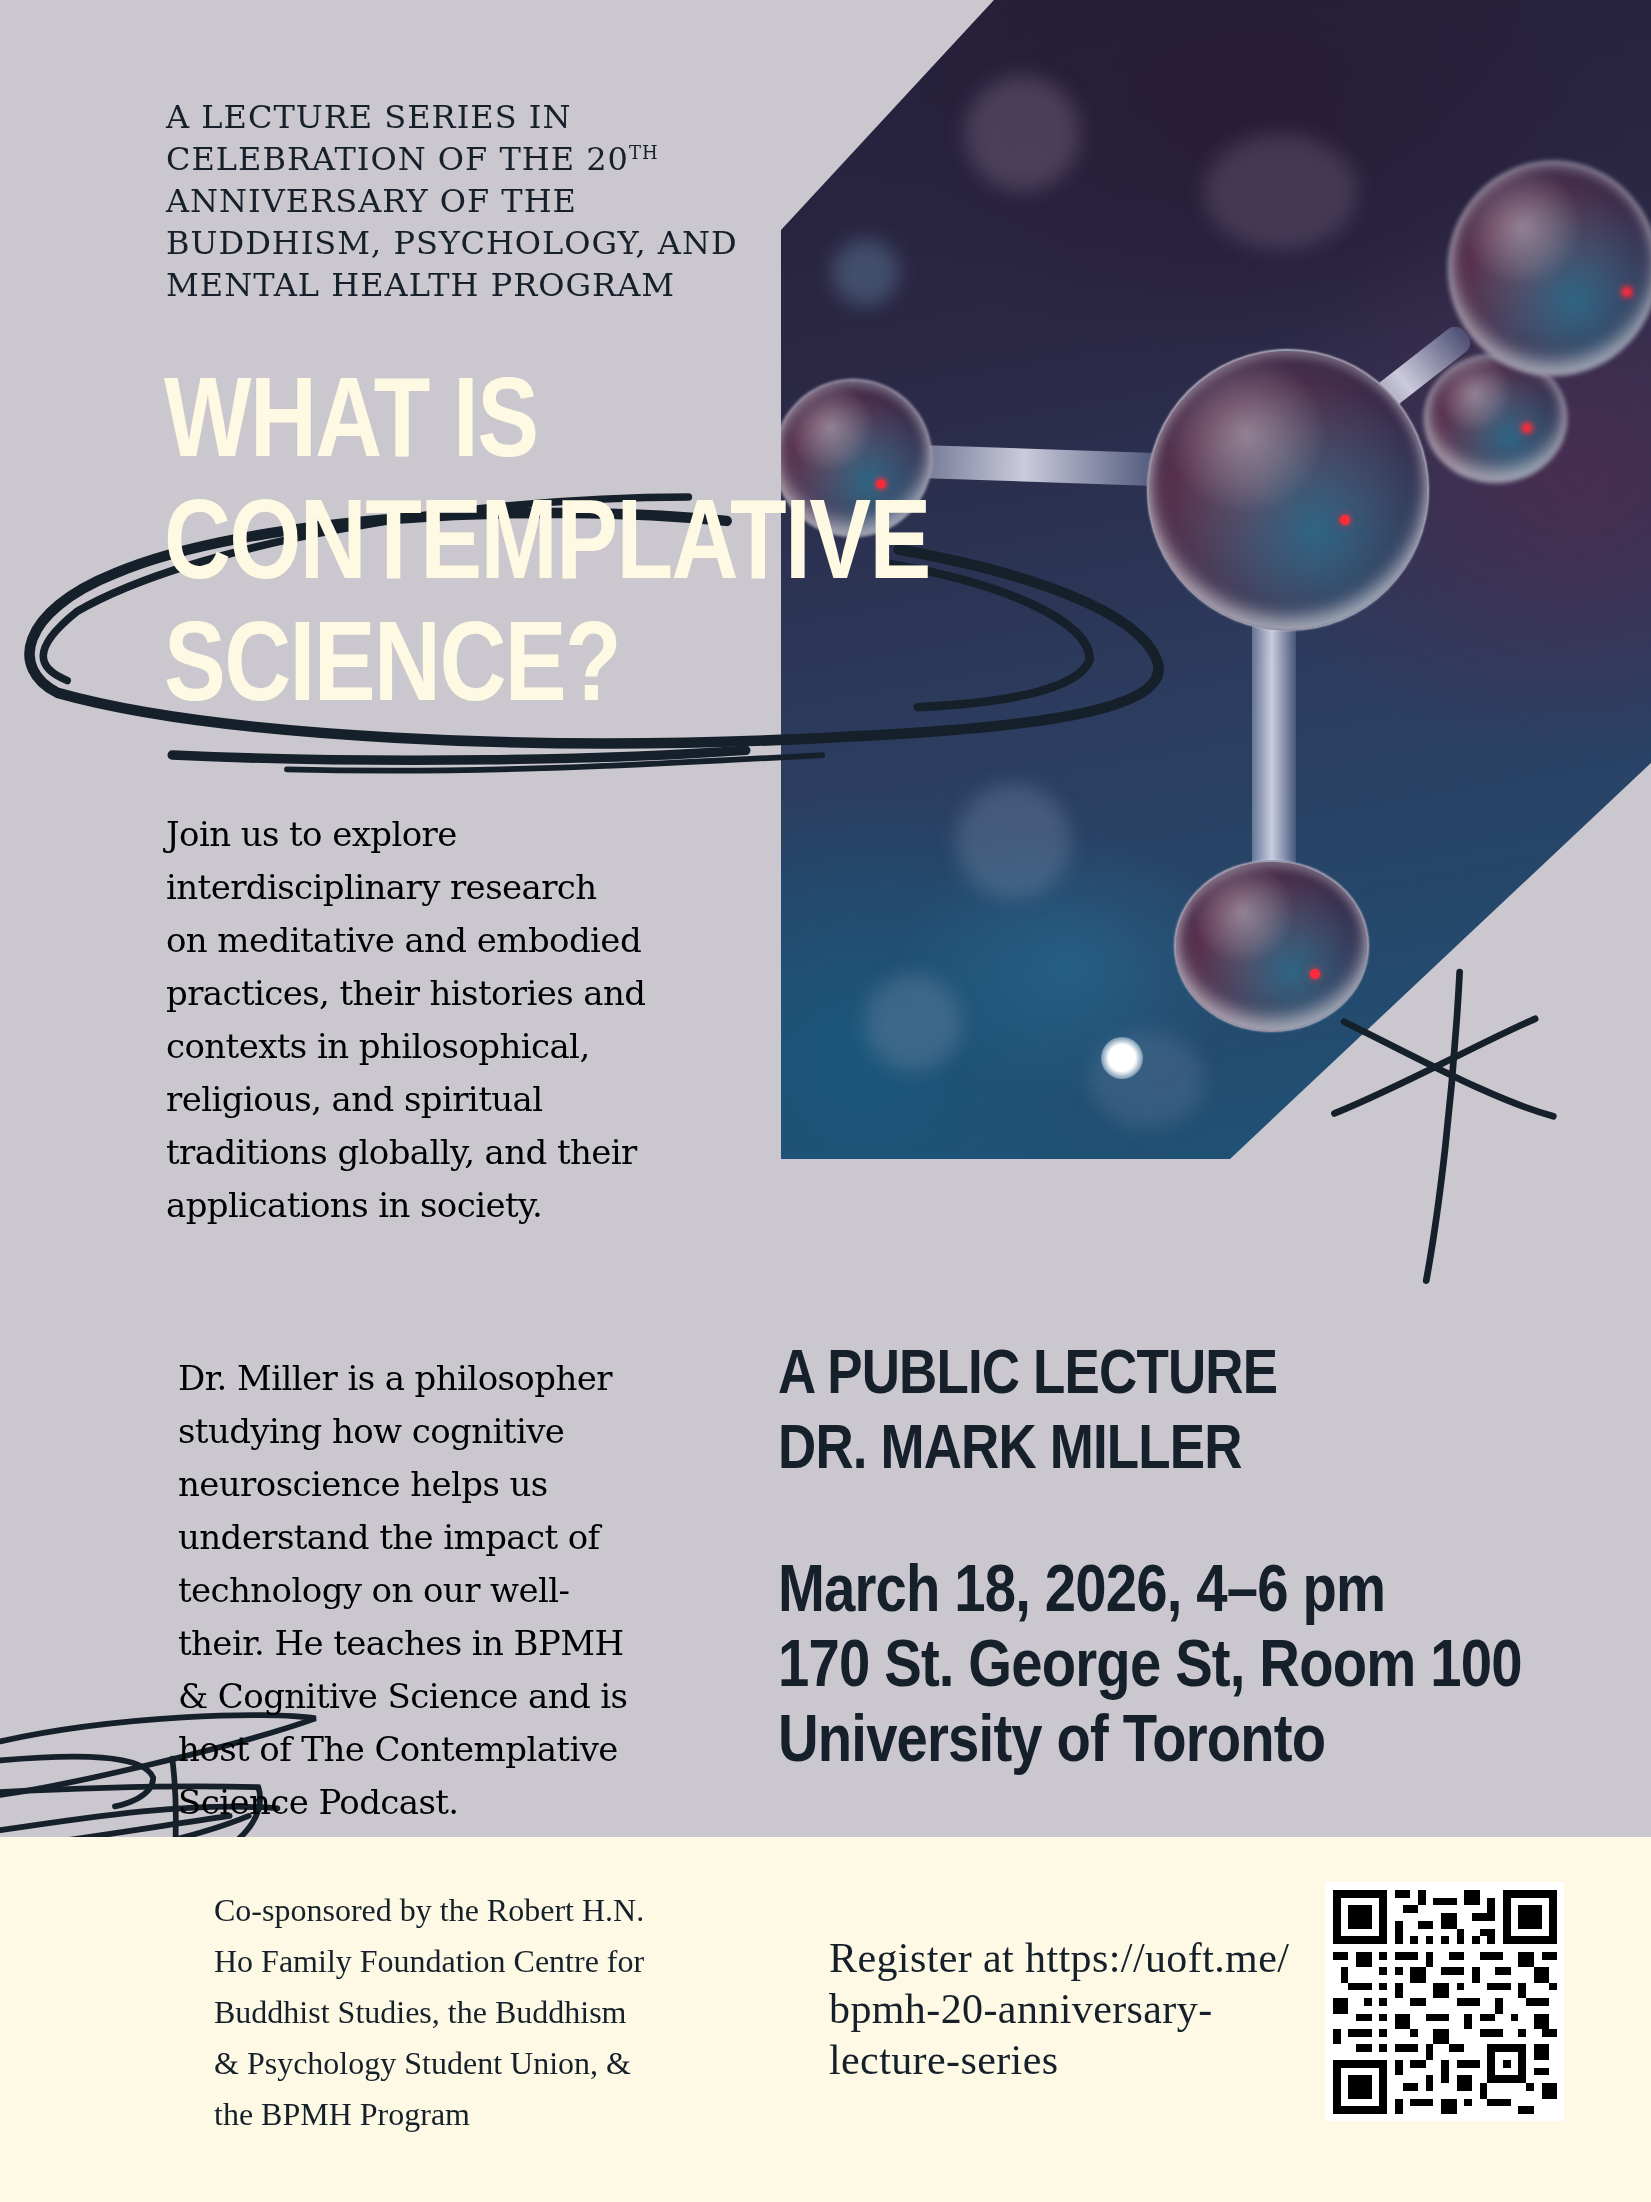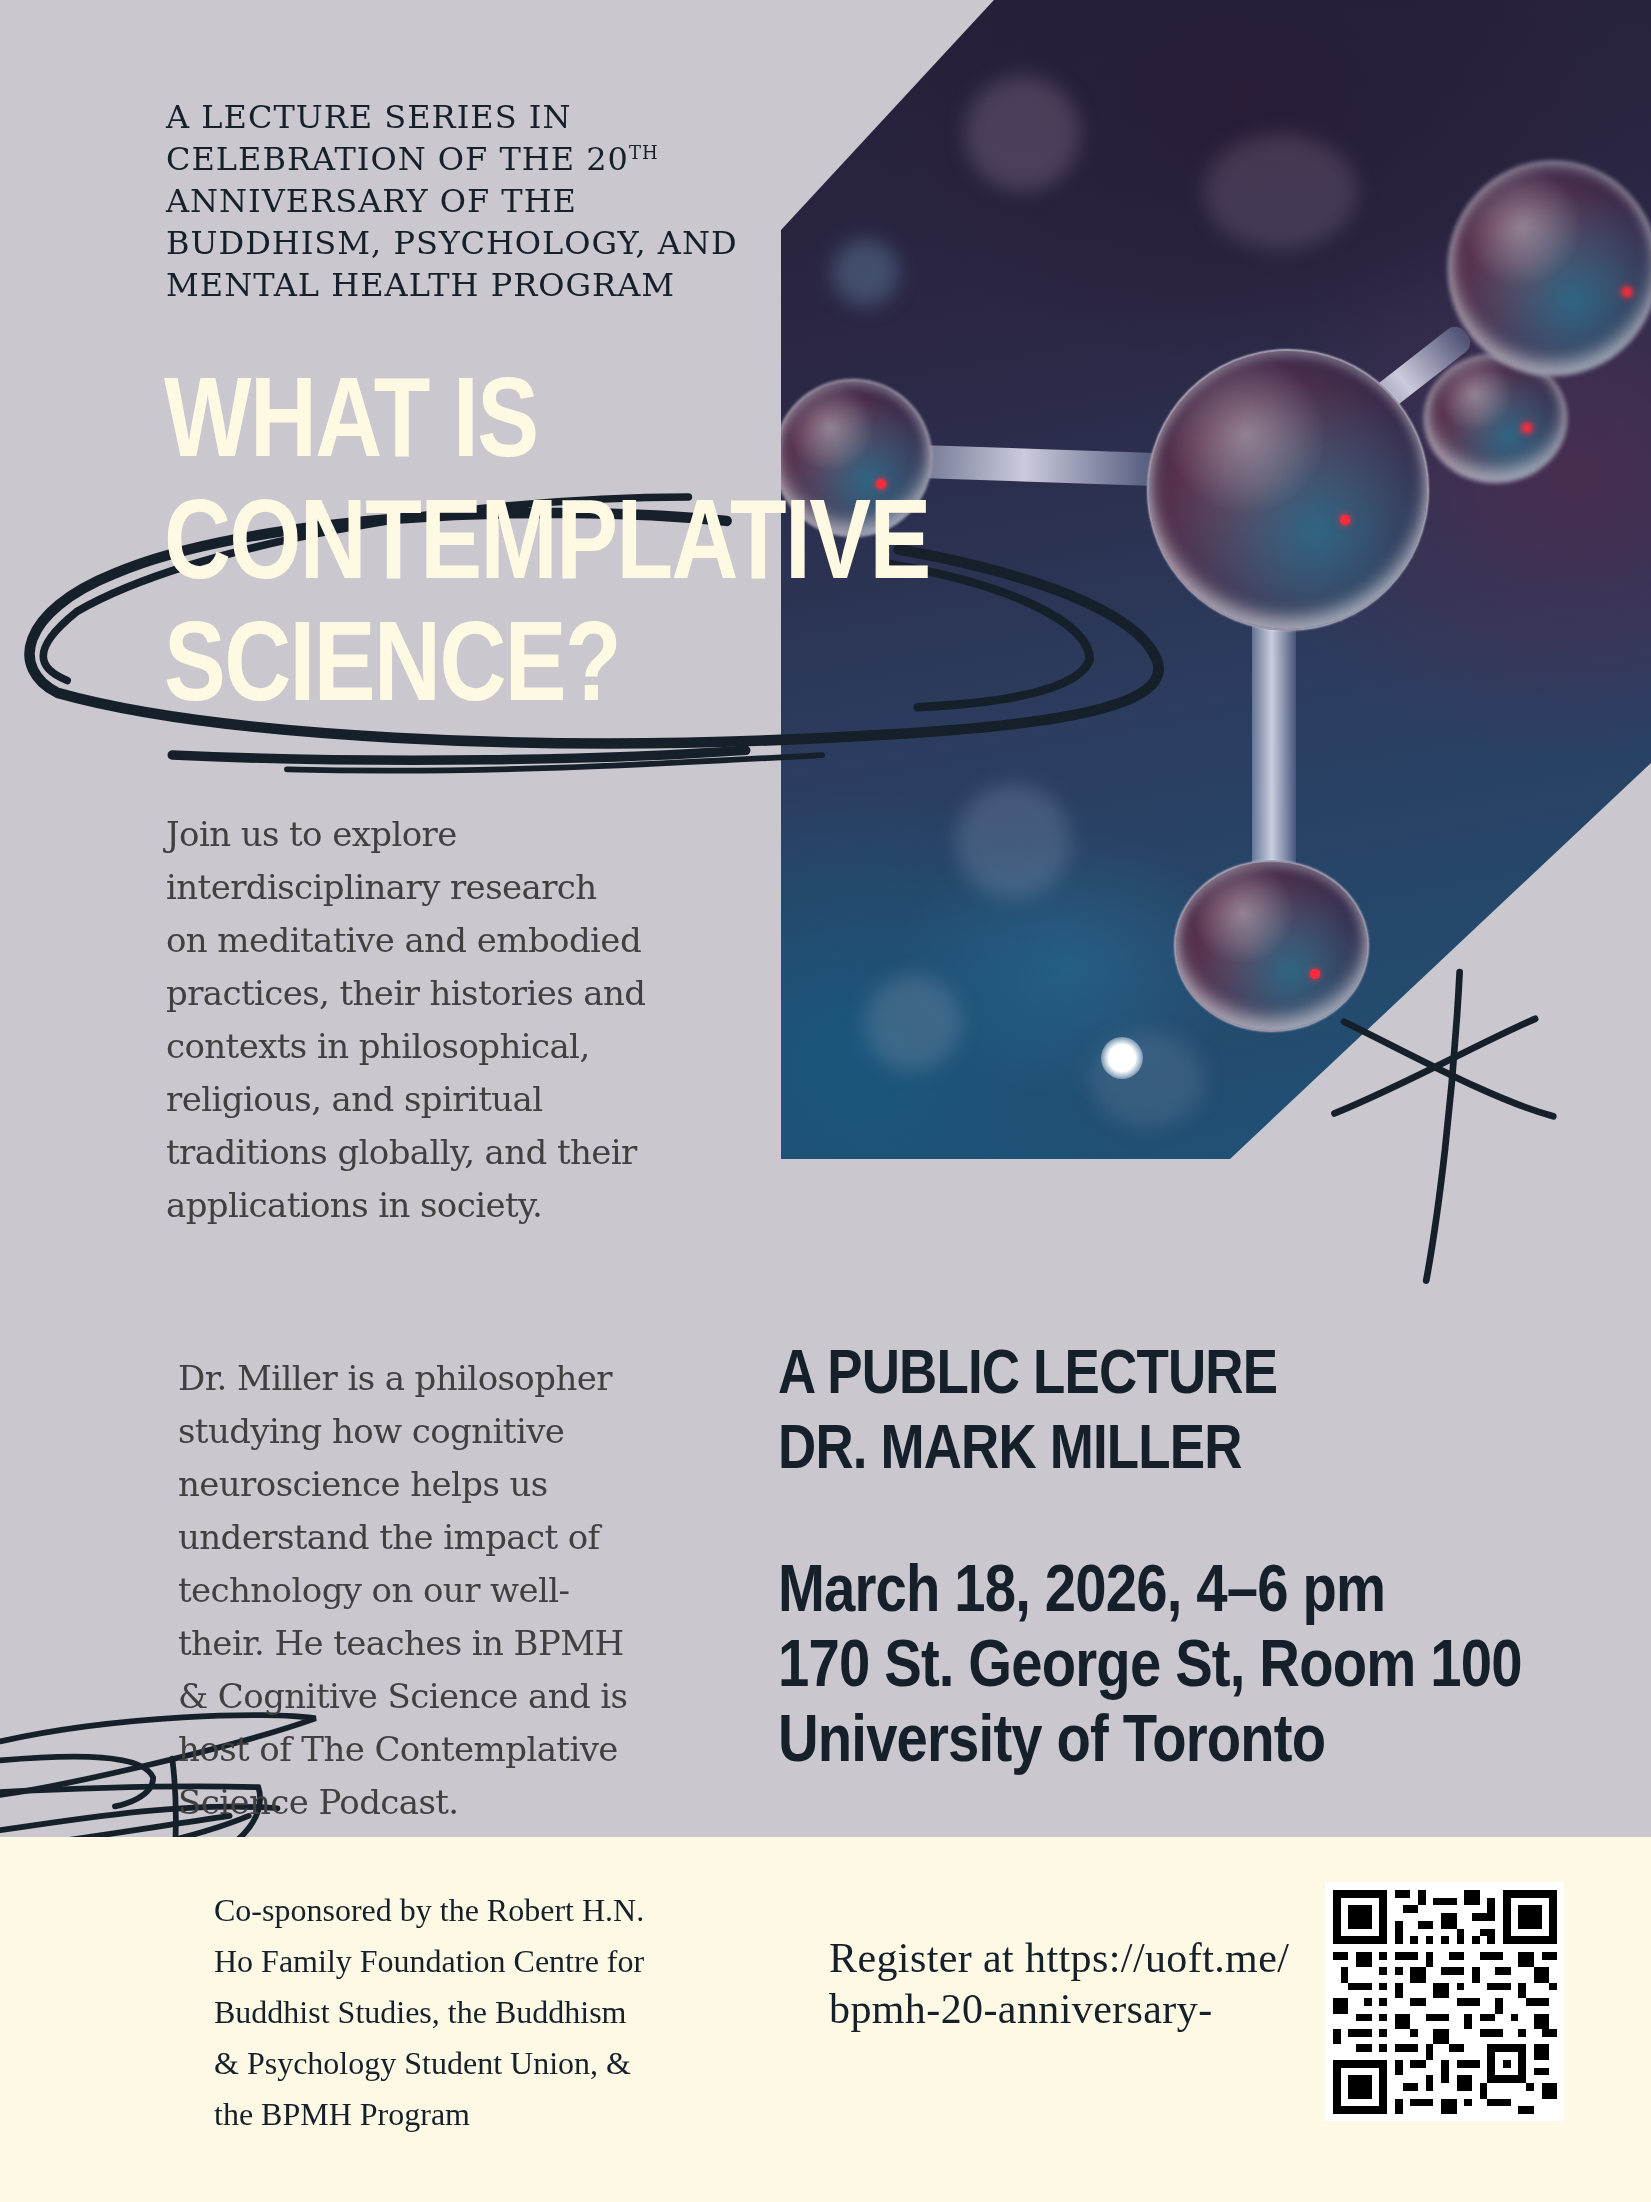--- a/index.html
+++ b/index.html
@@ -41,21 +41,21 @@
   .title {
     position:absolute; left:164px; top:356px;
     font-family:"Liberation Sans", sans-serif; font-weight:bold;
     font-size:113px; line-height:122px; color:#fef9e3;
     transform:scaleX(0.82); transform-origin:left top; letter-spacing:-1.9px;
     white-space:nowrap;
   }
 
   .body-text {
     position:absolute; left:166px; width:574px;
-    font-family:"DejaVu Serif", serif; font-size:34px; line-height:53px; color:#404040;
+    font-family:"DejaVu Serif", serif; font-size:34px; line-height:53px; color:#000000;
     letter-spacing:-0.6px;
   }
   .body-text .line { display:block; white-space:nowrap; }
 
   .lecture-heading {
     position:absolute; left:778px; top:1334px;
     font-family:"Liberation Sans", sans-serif; font-weight:bold; font-size:63px; line-height:75px;
     color:#16202a; transform:scaleX(0.84); transform-origin:left top; white-space:nowrap; letter-spacing:-1px;
   }
   .lecture-details {
@@ -192,20 +192,21 @@
   <span>Co-sponsored by the Robert H.N.</span>
   <span>Ho Family Foundation Centre for</span>
   <span>Buddhist Studies, the Buddhism</span>
   <span>&amp; Psychology Student Union, &amp;</span>
   <span>the BPMH Program</span>
 </div>
 
 <div class="register">
   <span>Register at https://uoft.me/</span>
   <span>bpmh-20-anniversary-</span>
+  <span>lecture-series</span>
 </div>
 
 <div class="qr-code">
   <svg viewBox="0 0 29 29" shape-rendering="crispEdges">
     <rect width="29" height="29" fill="#fff"></rect>
     <g fill="#000">
 
       <path d="M0 0h7v7h-7zM1 1v5h5v-5zM2 2h3v3h-3z"></path>
       <path d="M22 0h7v7h-7zM23 1v5h5v-5zM24 2h3v3h-3z"></path>
       <path d="M0 22h7v7h-7zM1 23v5h5v-5zM2 24h3v3h-3z"></path>

